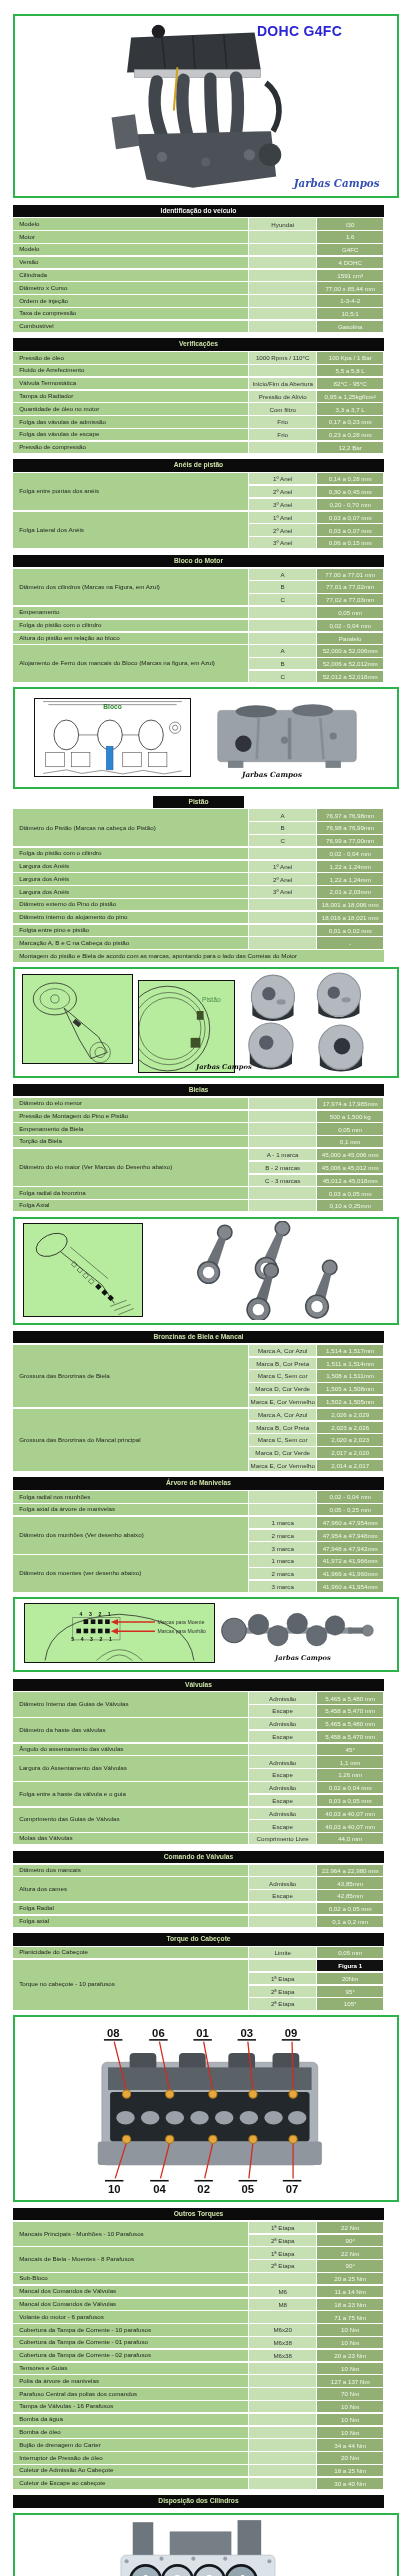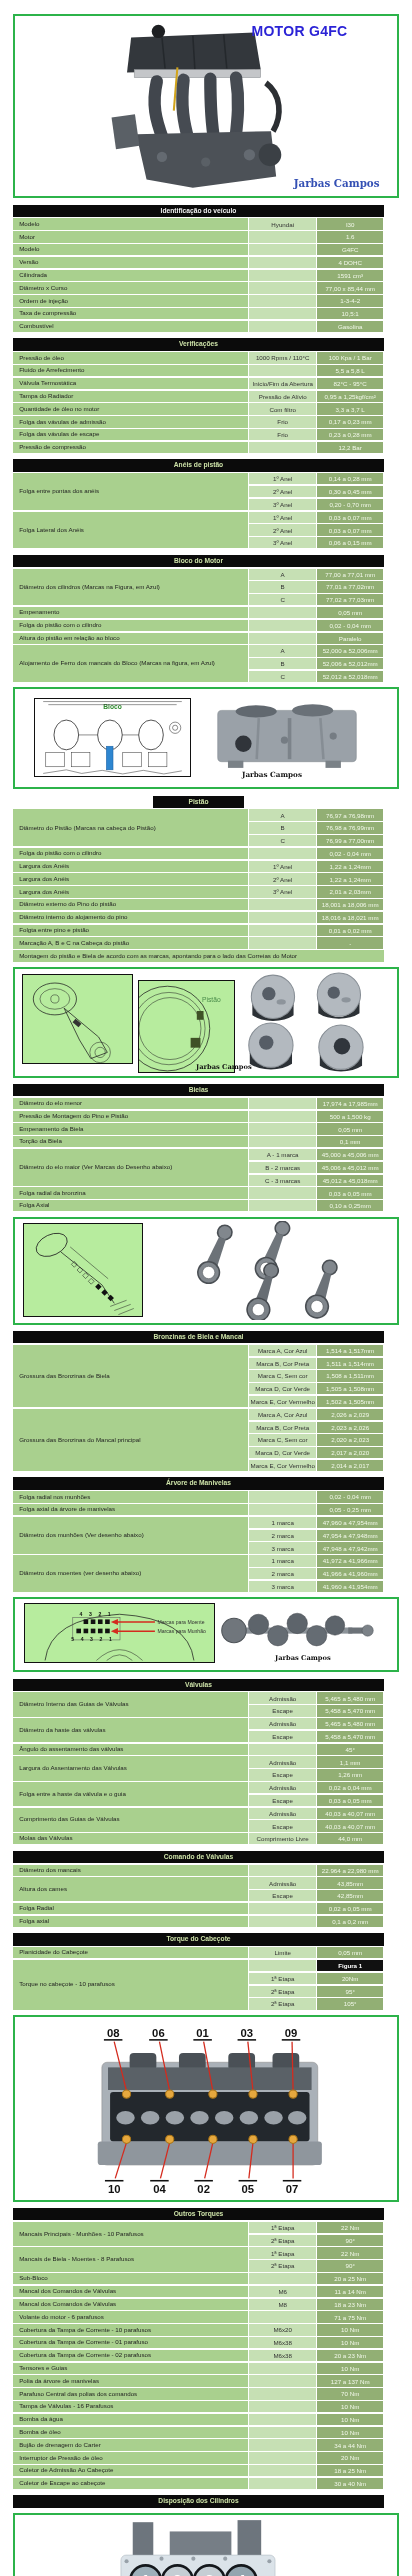--- a/index.html
+++ b/index.html
@@ -11,21 +11,21 @@
   .fb-engine{height:180px;margin-top:14.4px;}
   .fb-bloco{height:98px;}
   .fb-pistao{height:107px;}
   .fb-biela{height:104px;}
   .fb-crank{height:71px;}
   .fb-head{height:183px;}
   .fb-cil{height:168px;}
 
   .doc-title{position:absolute;top:6.2px;left:216px;width:137px;text-align:center;
     font-size:14px;font-weight:bold;color:#2b23d6;letter-spacing:0.3px;}
-  .sig{font-family:"DejaVu Serif",serif;font-weight:bold;color:#111;}
+  .sig{font-family:"DejaVu Serif",serif;font-style:italic;font-weight:bold;color:#111;}
   .sig-blue{position:absolute;top:161px;right:17.5px;font-size:10.3px;color:#3450b4;}
   .sig-sm{position:absolute;font-size:6.7px;}
   .panel{position:absolute;background:#b7ec9e;border:1px solid #111;}
 
   
   .sec{width:371px;margin:0 13px;}
   .hdr{height:12.4px;line-height:12.4px;margin:6.2px 0 1.5px 0;background:#0b0b0b;text-align:center;
     font-size:6.7px;font-weight:bold;color:#cde2a8;}
   .sec[data-sec="0"] .hdr{color:#f2f2f2;}
   .hdr.narrow{width:91px;margin-left:140px;}
@@ -64,21 +64,21 @@
         <path d="M264,108 C272,158 266,198 262,234" stroke="#464b52" stroke-width="24" fill="none" stroke-linecap="round"></path>
         <path d="M322,118 C352,140 354,182 336,212" stroke="#2c2f33" stroke-width="11" fill="none"></path>
         <path d="M70,218 L332,212 L342,300 L252,312 L180,322 L90,306 Z" fill="#4c5157"></path>
         <circle cx="120" cy="262" r="10" fill="#646a71"></circle>
         <circle cx="205" cy="272" r="9" fill="#5a6066"></circle>
         <circle cx="290" cy="258" r="11" fill="#646a71"></circle>
         <rect x="26" y="182" width="46" height="62" fill="#5a6066" transform="rotate(-8 49 213)"></rect>
         <circle cx="330" cy="258" r="22" fill="#3b4045"></circle>
       </g>
     </svg>
-    <div class="doc-title">MOTOR G4FC</div>
+    <div class="doc-title">DOHC G4FC</div>
     <div class="sig sig-blue">Jarbas Campos</div>
   </div>
 
   <section class="sec" data-sec="0">
       <div class="hdr"><span>Identificação do veículo</span></div>
       <div class="grp">
         <div class="g-label">Modelo</div>
         <div class="g-rows">
           <div class="g-row">
             <div class="mid">Hyundai</div>

